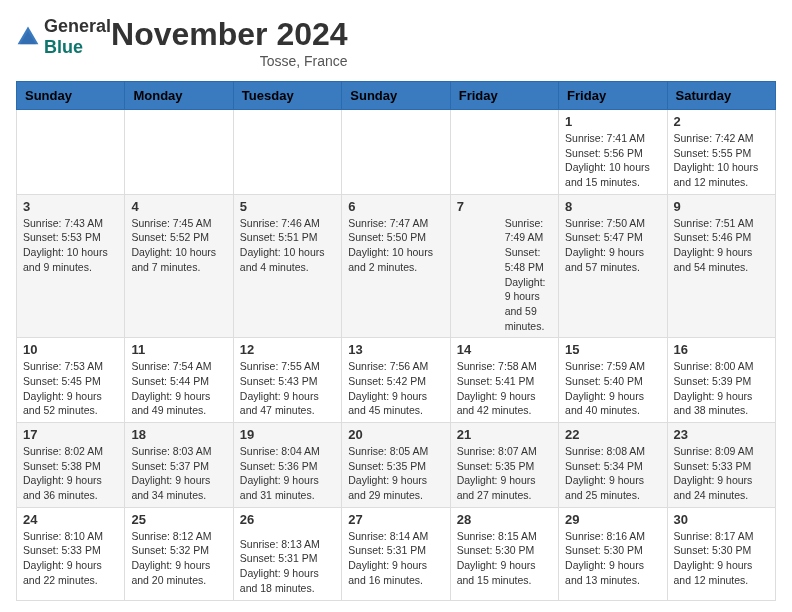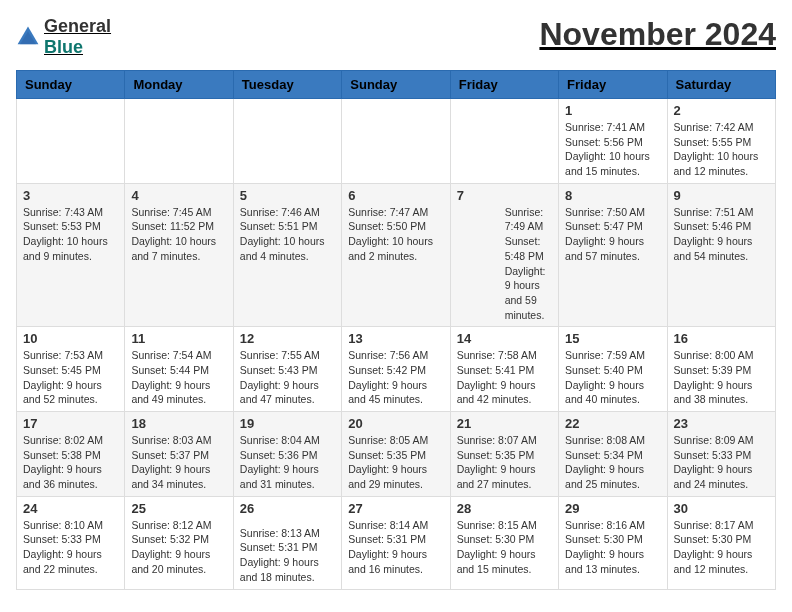--- a/index.html
+++ b/index.html
@@ -5,24 +5,23 @@
     * { margin: 0; padding: 0; box-sizing: border-box; }
     body {
       font-family: Arial, sans-serif;
       background: #fff;
       width: 792px;
       min-height: 612px;
       padding: 16px;
     }
     .header {
       display: flex;
-      justify-content: space-between;
+      justify-content: flex-start;
       align-items: flex-start;
       margin-bottom: 12px;
-      text-decoration: underline;
     }
     .logo {
       display: flex;
       align-items: center;
       gap: 4px;
     }
     .logo-icon {
       width: 24px;
       height: 24px;
     }
@@ -87,20 +86,21 @@
       <polygon points="15,2 28,24 2,24" fill="#3a7abf"></polygon>
       <polygon points="15,8 25,24 5,24" fill="#2a5a9f" opacity="0.4"></polygon>
     </svg>
     <div>
       <span style="font-size:18px;font-weight:bold;color:#333;">General</span><br>
       <span style="font-size:18px;font-weight:bold;color:#0f766e;">Blue</span>
     </div>
   </div>
   <div class="title-area">
     <div class="month-title">November 2024</div>
+    <div class="location">Tosse, France</div>
   </div>
 </div>
 
 <table class="calendar">
   <thead>
     <tr>
     <th>Sunday</th>
         <th>Monday</th>
         <th>Tuesday</th>
         <th>Sunday</th>
@@ -135,21 +135,21 @@
         <td>
           <div class="day-number">3</div>
           <div class="day-info" style="white-space: pre-line;">Sunrise: 7:43 AM
 Sunset: 5:53 PM
 Daylight: 10 hours
 and 9 minutes.</div>
         </td>
         <td>
           <div class="day-number">4</div>
           <div class="day-info" style="white-space: pre-line;">Sunrise: 7:45 AM
-Sunset: 11:52 PM
+Sunset: 5:52 PM
 Daylight: 10 hours
 and 7 minutes.</div>
         </td>
         <td>
           <div class="day-number">5</div>
           <div class="day-info" style="white-space: pre-line;">Sunrise: 7:46 AM
 Sunset: 5:51 PM
 Daylight: 10 hours
 and 4 minutes.</div>
         </td>

